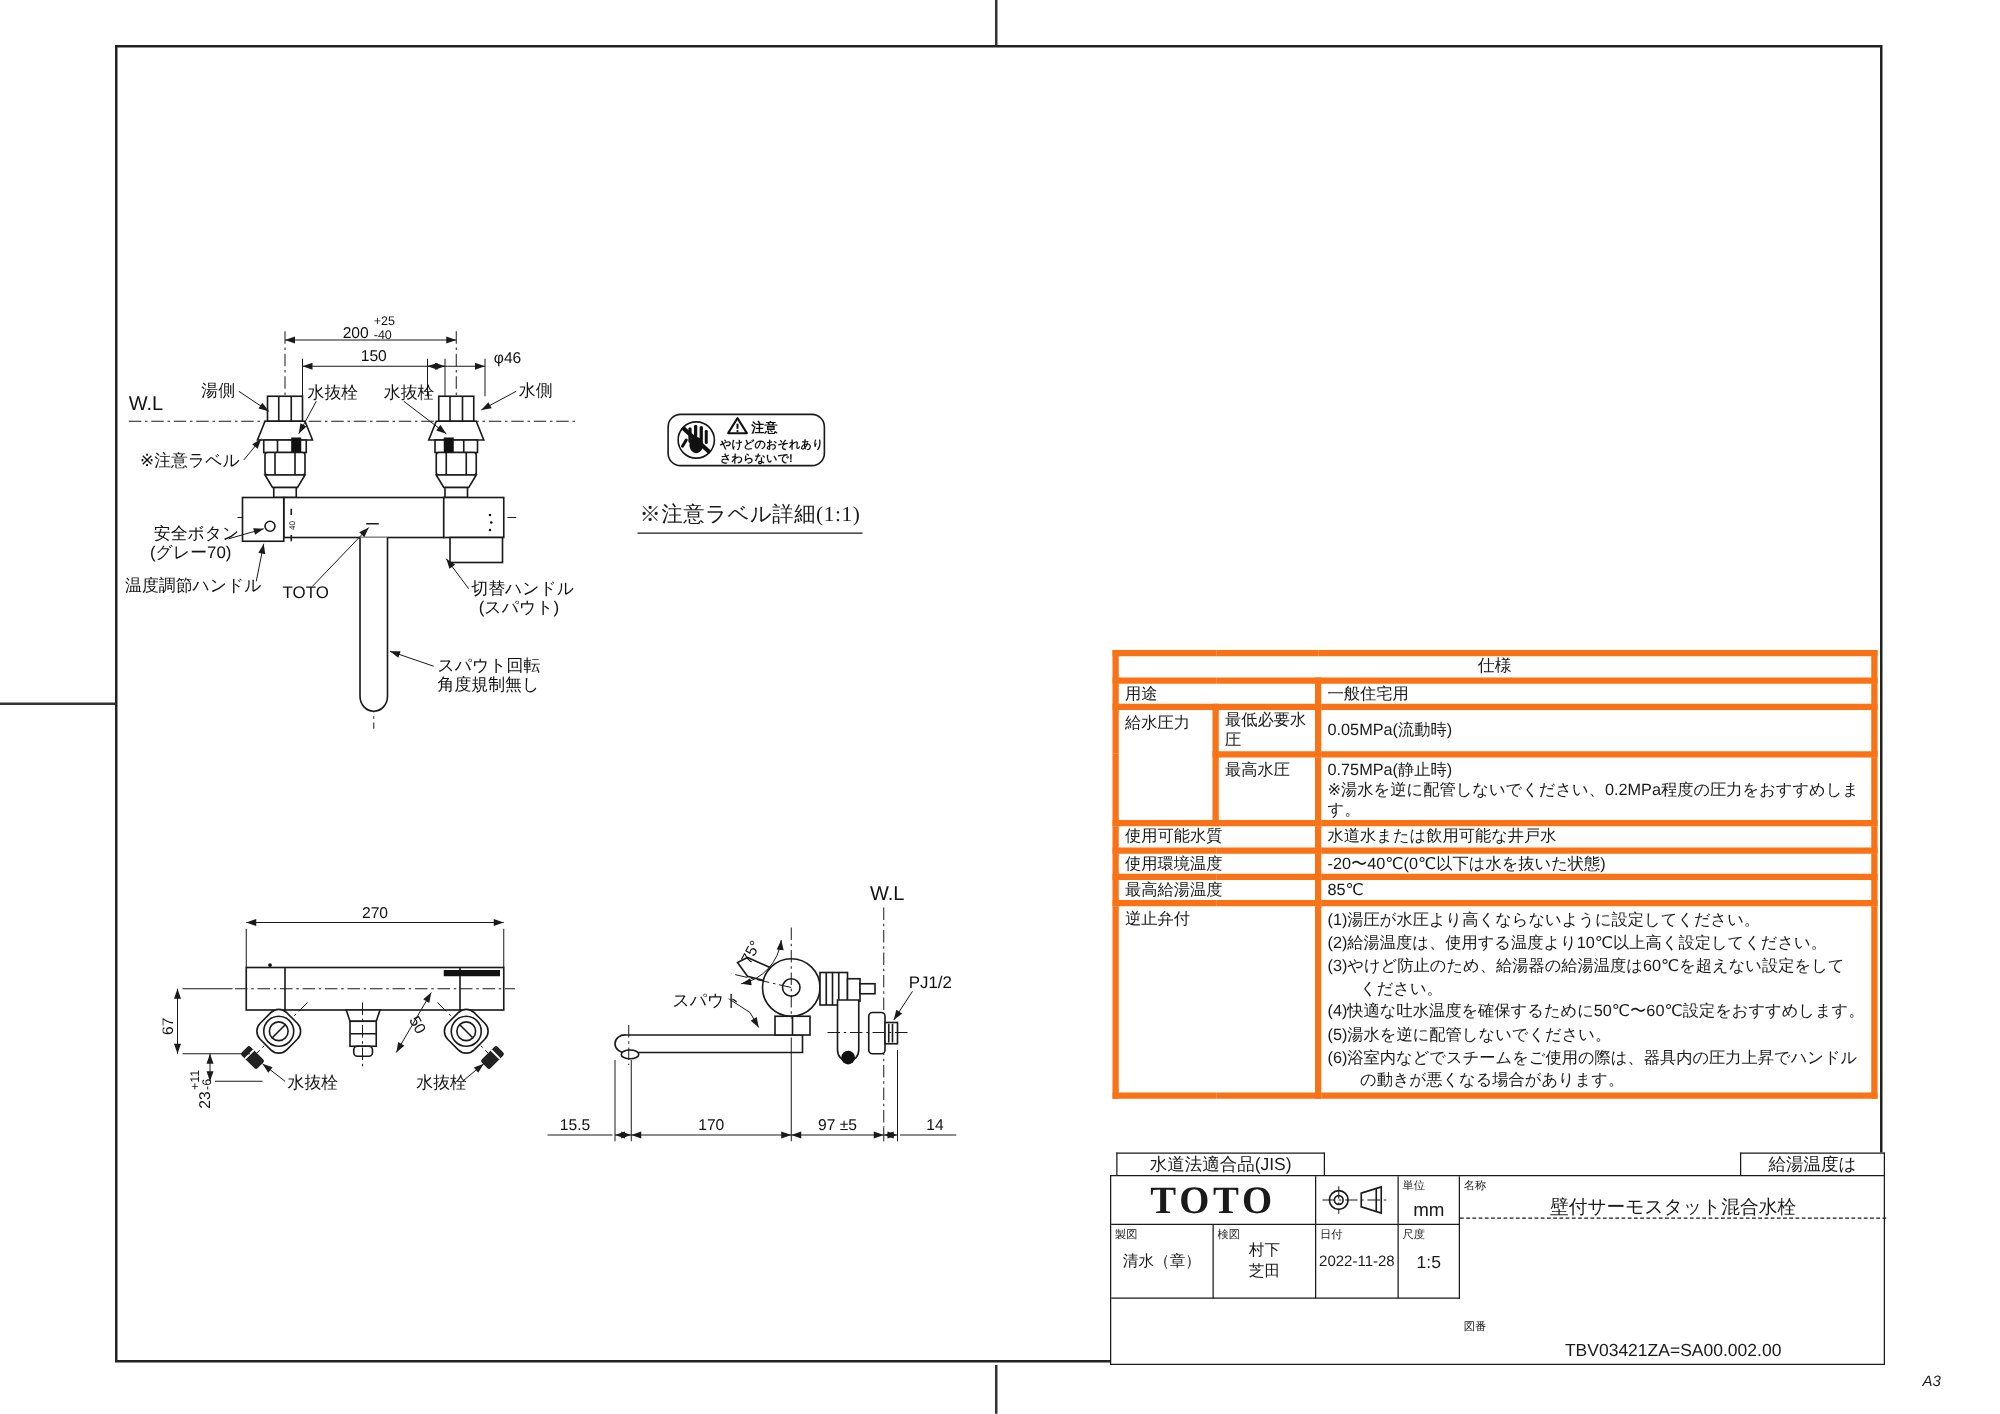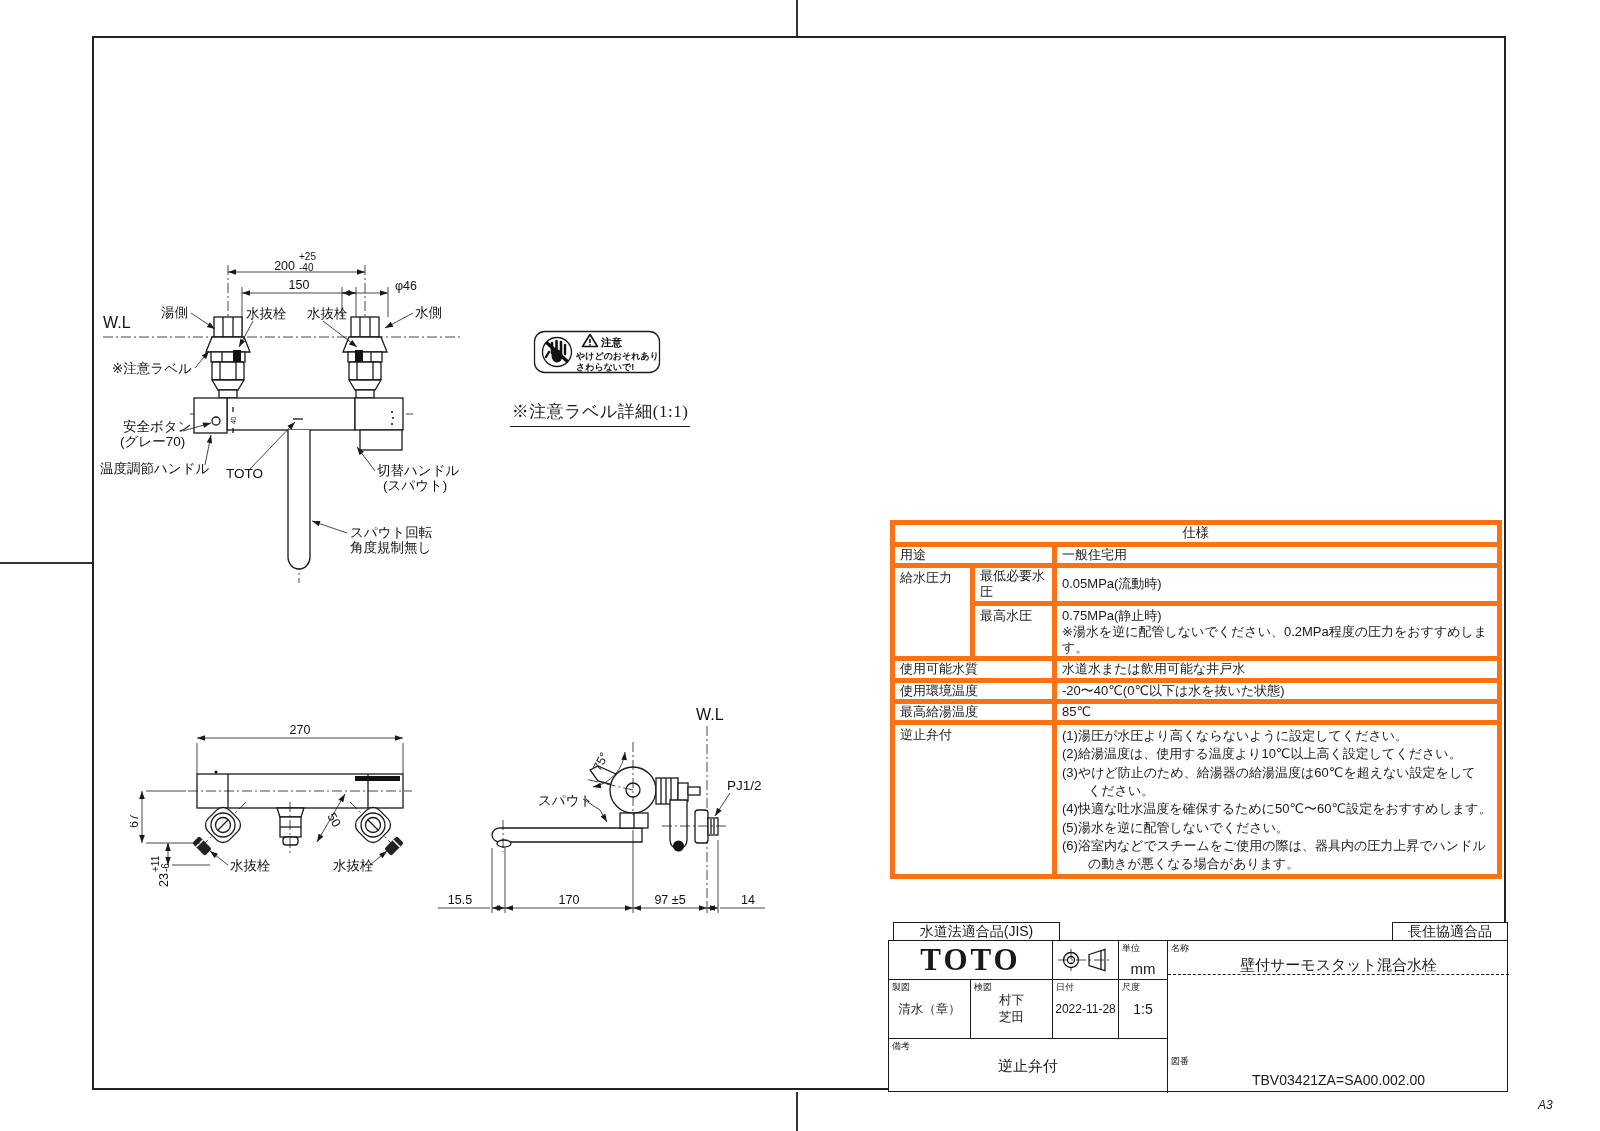--- a/index.html
+++ b/index.html
@@ -360,21 +360,21 @@
       <div class="note-line">(5)湯水を逆に配管しないでください。</div>
       <div class="note-line">(6)浴室内などでスチームをご使用の際は、器具内の圧力上昇でハンドル</div>
       <div class="note-line">　　の動きが悪くなる場合があります。</div>
     </td>
   </tr>
 </tbody>
   </table>
 
 <div class="abs" id="titleBlock">
   <div class="tab" style="left:5px;width:167px">水道法適合品(JIS)</div>
-  <div class="tab" style="left:504px;width:116px">長住協適合品</div>
+  <div class="tab" style="left:504px;width:116px">給湯温度は</div>
   <div id="tbMain">
 
     <div class="cell br bb" style="left:0;top:0;width:164px;height:39px">
       <div class="vc">
           <span class="logo">TOTO</span>
         </div>
     </div>
     <div class="cell br bb" style="left:164px;top:0;width:66px;height:39px">
       <svg width="64" height="37" viewBox="0 0 64 37">
         <line class="cl" x1="5" y1="19" x2="59" y2="19"></line>
@@ -413,18 +413,14 @@
     <div class="cell br bb" style="left:230px;top:39px;width:49px;height:59px">
       <span class="lbl">尺度</span>
       <div class="vc" style="font-size:14px">1:5</div>
     </div>
 
     <div class="cell" style="left:279px;top:113px;width:341px;height:39px">
       <span class="lbl">図番</span>
       <div class="vc" style="padding-top:6px;font-size:14px">TBV03421ZA=SA00.002.00</div>
     </div>
 
-    <div class="cell br" style="left:0;top:98px;width:279px;height:54px">
-      <span class="lbl">備考</span>
-      <div class="vc" style="font-size:15px">逆止弁付</div>
-    </div>
   </div>
 </div>
 
 </body></html>

